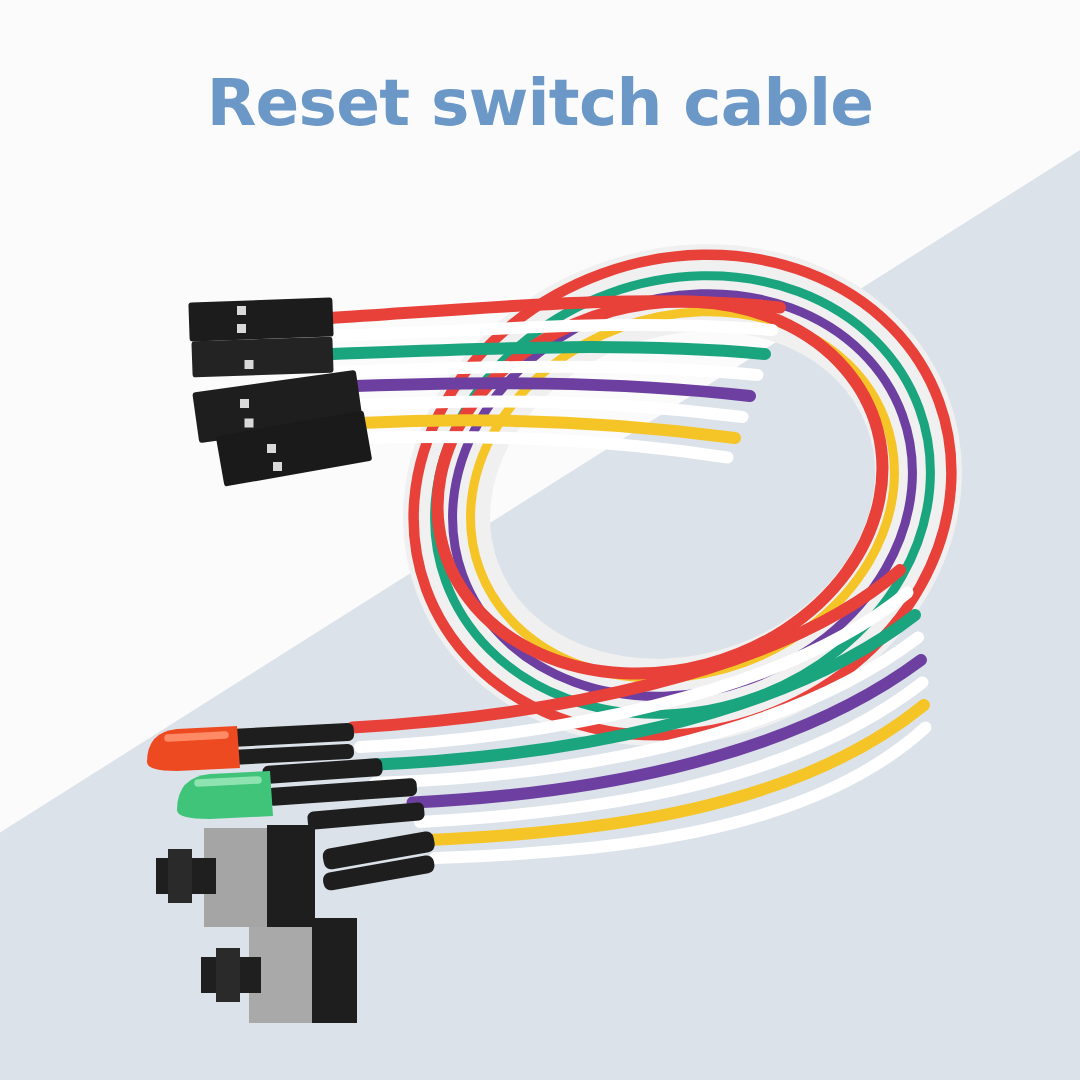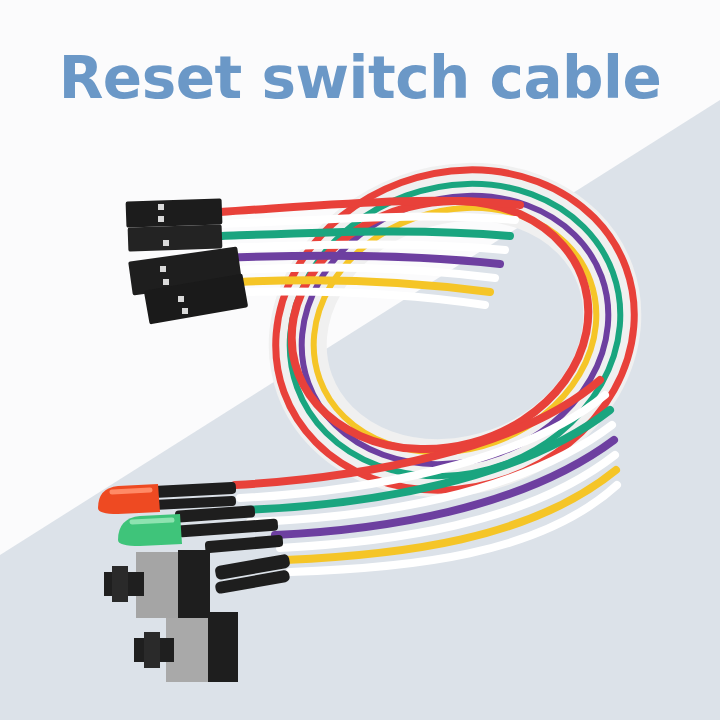--- a/index.html
+++ b/index.html
@@ -1,21 +1,21 @@
 <!DOCTYPE html>
 <html><head>
   <meta charset="utf-8">
   <style>
     html, body { margin: 0; padding: 0; }
     body { width: 720px; height: 720px; overflow: hidden; background: #fbfbfc; font-family: "DejaVu Sans", sans-serif; }
     .canvas { position: relative; width: 720px; height: 720px; }
     .bg { position: absolute; inset: 0; }
     .title {
       position: absolute; top: 44px; left: 0; width: 720px; text-align: center;
-      font-family: "DejaVu Sans", sans-serif; font-weight: bold; font-size: 58px;
+      font-family: "DejaVu Sans", sans-serif; font-weight: bold; font-size: 43px;
       letter-spacing: -0.5px; color: #6b98c7;
     }
     .product { position: absolute; inset: 0; }
   </style>
 </head>
 <body>
 
 <div class="canvas">
   <svg class="bg" width="720" height="720" viewBox="0 0 720 720">
     <rect x="0" y="0" width="720" height="720" fill="#fbfbfc"></rect>

